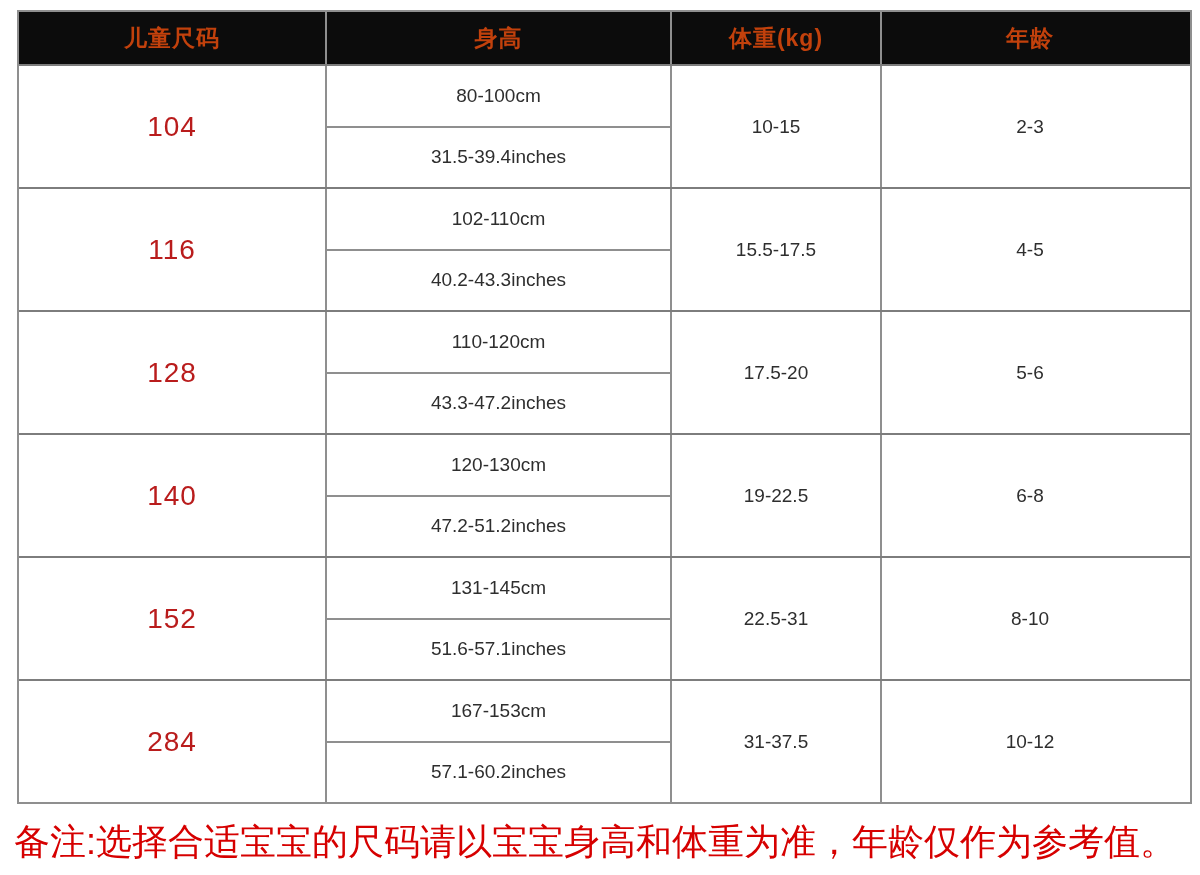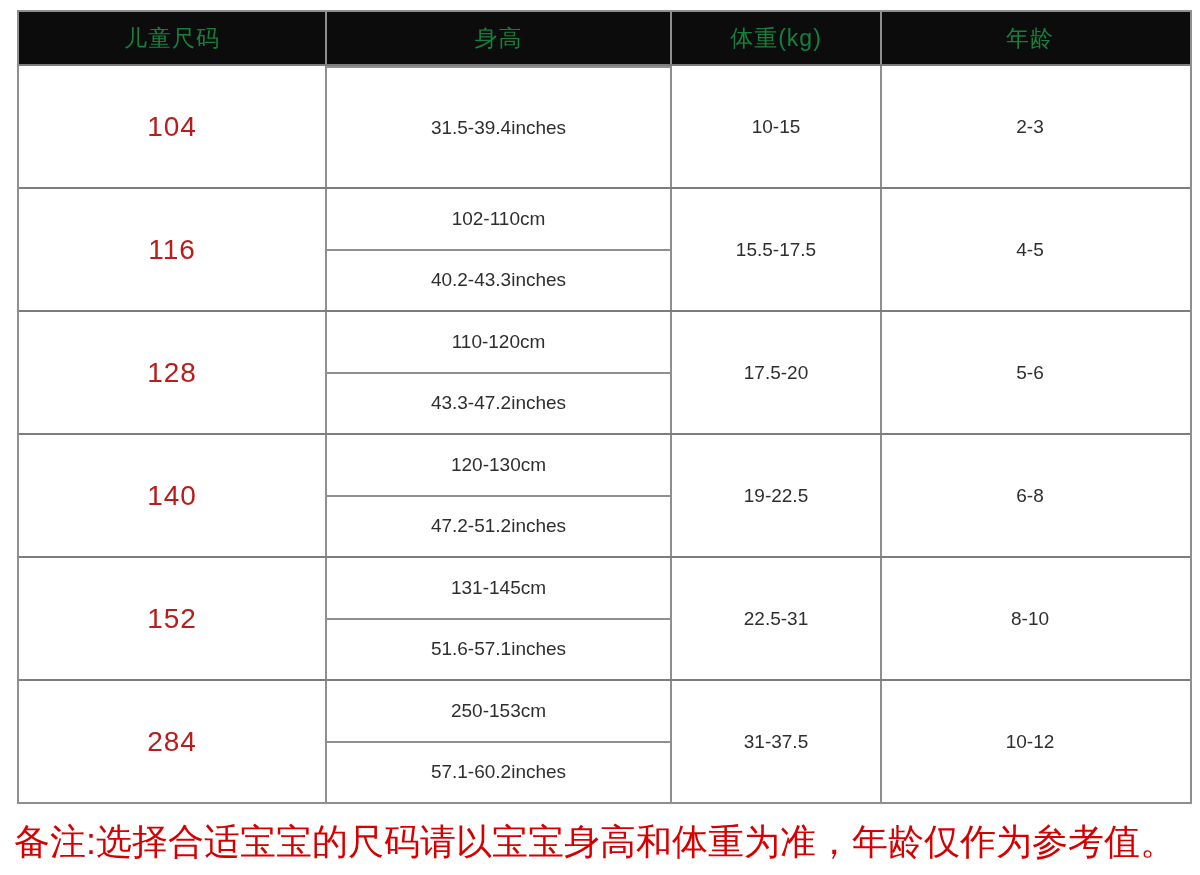--- a/index.html
+++ b/index.html
@@ -26,23 +26,23 @@
   .header-row {
     display: flex;
     height: 52px;
     background: #0c0c0c;
   }
   .header-cell {
     box-sizing: border-box;
     display: flex;
     align-items: center;
     justify-content: center;
-    color: #15803d;
+    color: #c2410c;
     font-size: 23px;
-    font-weight: normal;
+    font-weight: bold;
     letter-spacing: 1px;
   }
   .body-row {
     display: flex;
     height: 123px;
     box-sizing: border-box;
     border-top: 2px solid #7d7d7d;
   }
   .cell {
     box-sizing: border-box;
@@ -94,20 +94,21 @@
   <div class="header-row">
     <div class="header-cell col-size">儿童尺码</div>
     <div class="header-cell col-height bl">身高</div>
     <div class="header-cell col-weight bl">体重(kg)</div>
     <div class="header-cell col-age bl">年龄</div>
   </div>
 
   <div class="body-row">
     <div class="cell col-size size-cell">104</div>
     <div class="cell col-height bl height-cell">
+      <div class="height-sub">80-100cm</div>
       <div class="height-sub inches">31.5-39.4inches</div>
     </div>
     <div class="cell col-weight bl">10-15</div>
     <div class="cell col-age bl">2-3</div>
   </div>
 
   <div class="body-row">
     <div class="cell col-size size-cell">116</div>
     <div class="cell col-height bl height-cell">
       <div class="height-sub">102-110cm</div>
@@ -143,21 +144,21 @@
       <div class="height-sub">131-145cm</div>
       <div class="height-sub inches">51.6-57.1inches</div>
     </div>
     <div class="cell col-weight bl">22.5-31</div>
     <div class="cell col-age bl">8-10</div>
   </div>
 
   <div class="body-row">
     <div class="cell col-size size-cell">284</div>
     <div class="cell col-height bl height-cell">
-      <div class="height-sub">250-153cm</div>
+      <div class="height-sub">167-153cm</div>
       <div class="height-sub inches">57.1-60.2inches</div>
     </div>
     <div class="cell col-weight bl">31-37.5</div>
     <div class="cell col-age bl">10-12</div>
   </div>
 
 </div>
 
 <div class="note">备注:选择合适宝宝的尺码请以宝宝身高和体重为准，年龄仅作为参考值。</div>
 

